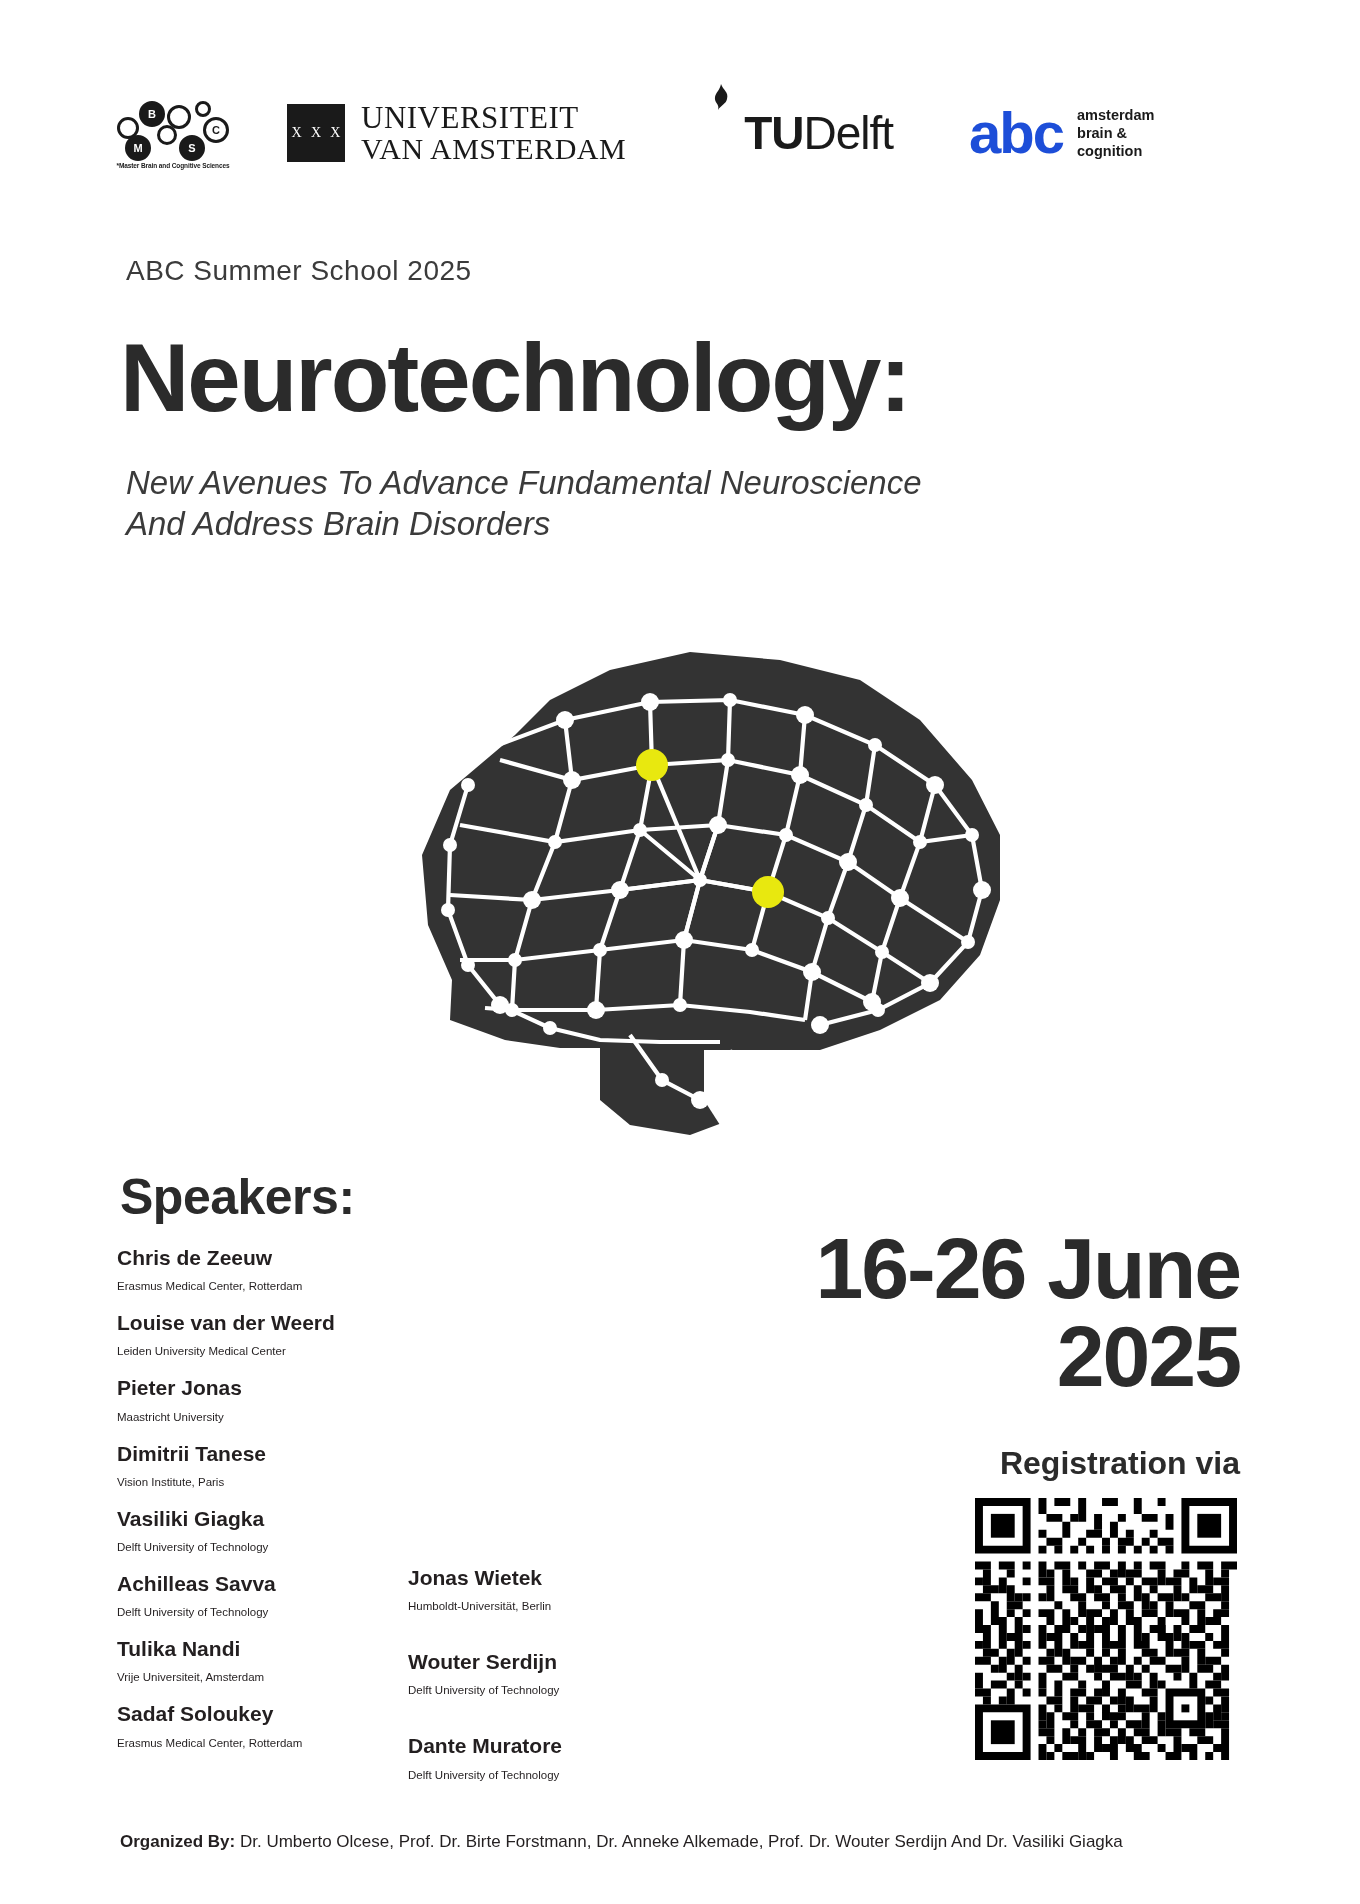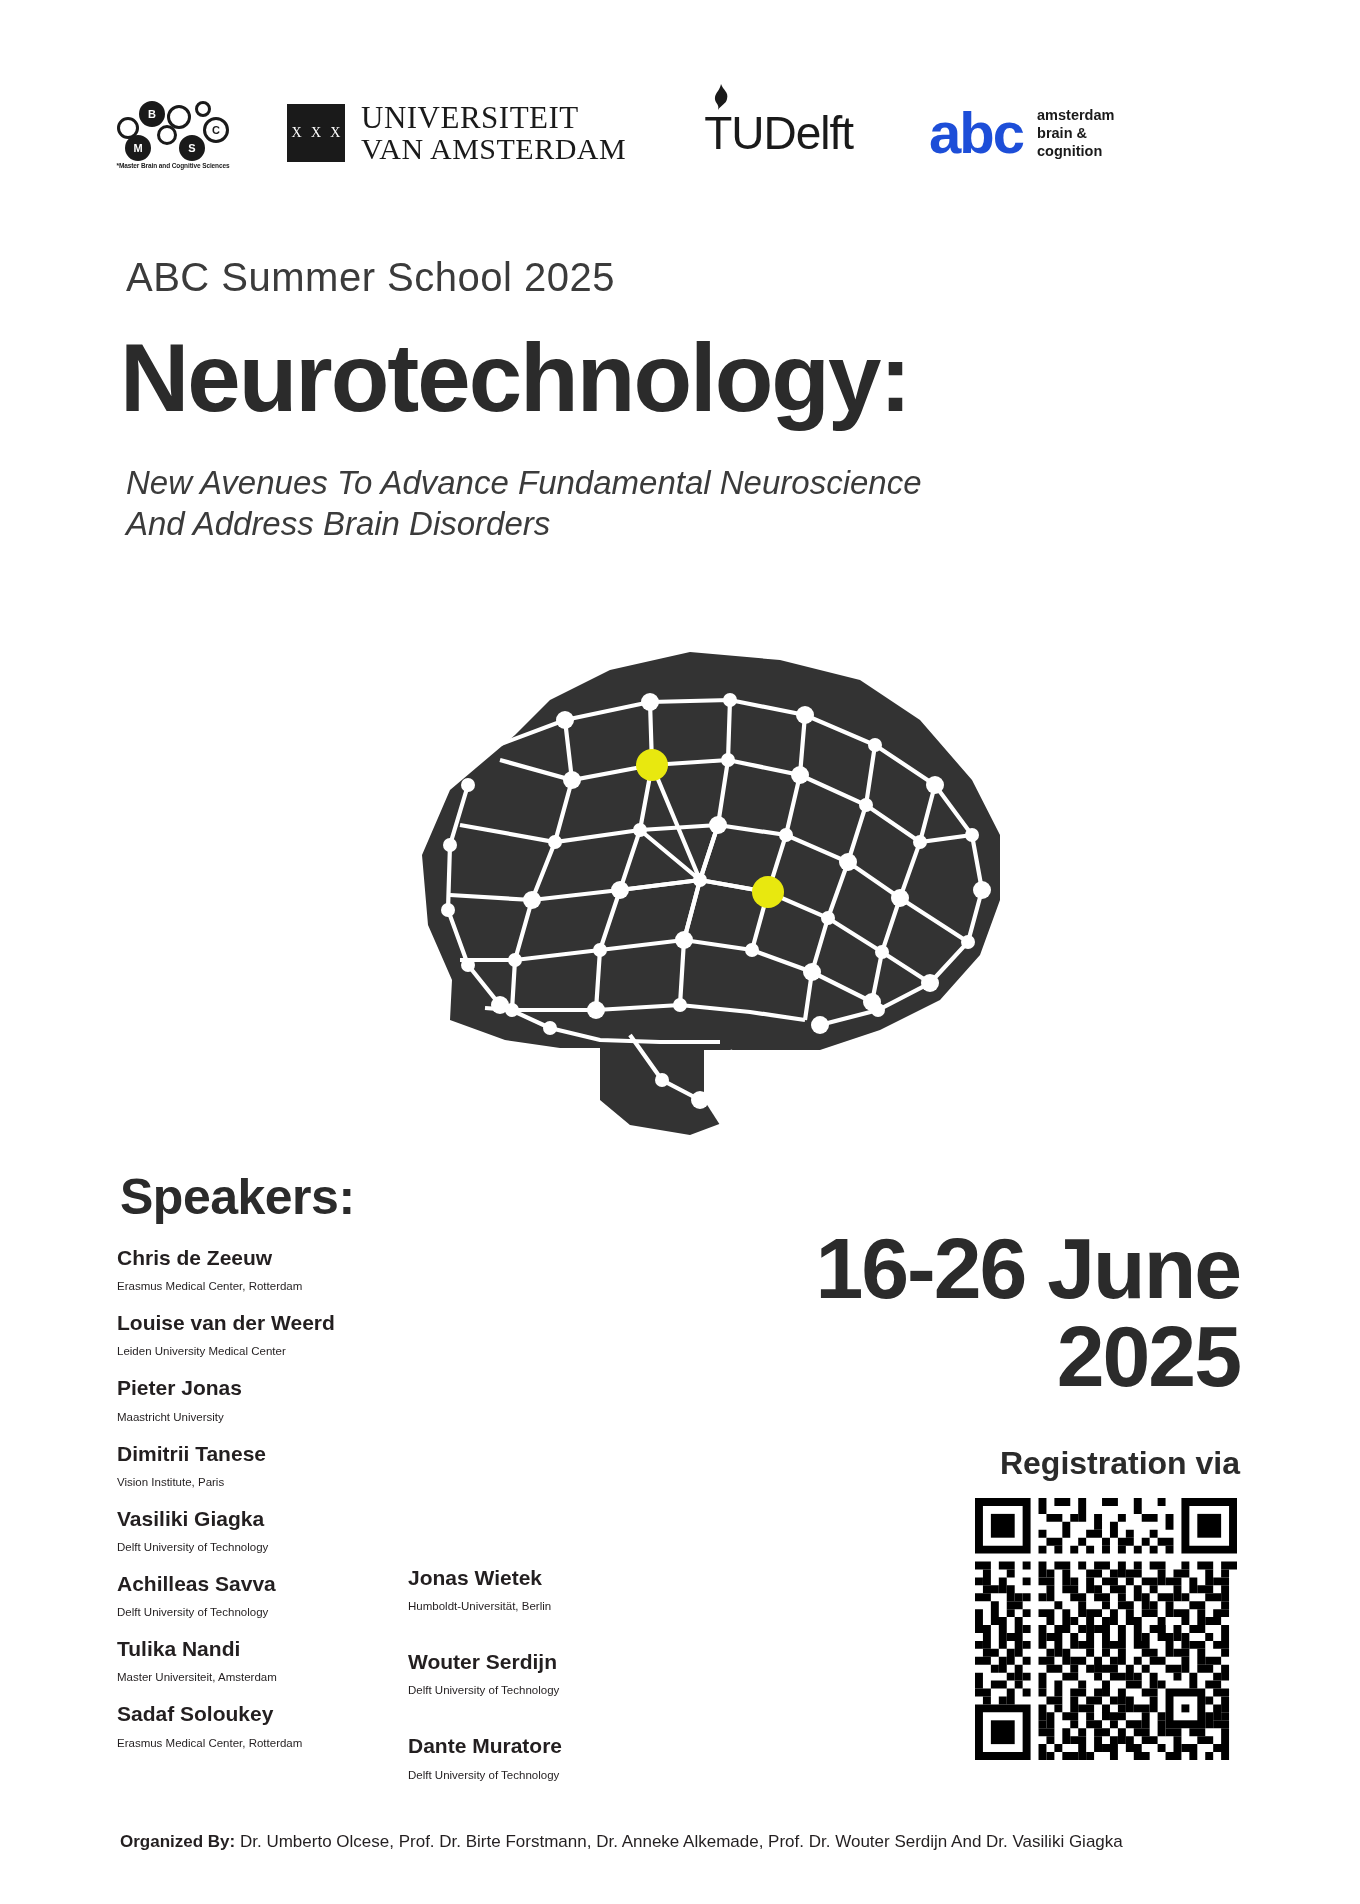--- a/index.html
+++ b/index.html
@@ -71,36 +71,36 @@
   }
   .uva-txt .l2 { font-size: 30px; }
 
   
   .tud { margin-left: 78px; display: flex; align-items: flex-end; position: relative; }
   .tud .flame {
     position: absolute; top: -26px; left: 6px;
     width: 22px; height: 26px;
   }
   .tud-text { font-size: 46px; font-weight: 300; letter-spacing: -1px; color: #1a1a1a; line-height: 1; }
-  .tud-text b { font-weight: 400; }
+  .tud-text b { font-weight: 700; margin-left: 40px; }
 
   
   .abc { margin-left: 76px; display: flex; align-items: center; }
   .abc-word {
     font-size: 58px; font-weight: 700; letter-spacing: -2px; color: #1d4ed8; line-height: 0.85;
   }
   .abc-lines {
     margin-left: 14px;
     font-size: 14.5px; font-weight: 700; line-height: 1.25; color: #1a1a1a;
   }
 
   
   .kicker {
     position: absolute; top: 255px; left: 126px;
-    font-size: 40px; font-weight: 400; color: #3b3b3b; letter-spacing: 0.5px;
+    font-size: 28px; font-weight: 400; color: #3b3b3b; letter-spacing: 0.5px;
   }
   .title-main {
     position: absolute; top: 330px; left: 120px;
     font-size: 96px; font-weight: 700; color: #2b2b2b; letter-spacing: -2px; line-height: 1;
   }
   .subtitle {
     position: absolute; top: 462px; left: 126px;
     font-size: 33px; font-weight: 400; color: #3b3b3b; line-height: 1.25; width: 960px; font-style: italic;
   }
 
@@ -305,21 +305,21 @@
     <div class="speaker">
       <div class="sp-name">Vasiliki Giagka</div>
       <div class="sp-aff">Delft University of Technology</div>
     </div>
     <div class="speaker">
       <div class="sp-name">Achilleas Savva</div>
       <div class="sp-aff">Delft University of Technology</div>
     </div>
     <div class="speaker">
       <div class="sp-name">Tulika Nandi</div>
-      <div class="sp-aff">Master Universiteit, Amsterdam</div>
+      <div class="sp-aff">Vrije Universiteit, Amsterdam</div>
     </div>
     <div class="speaker">
       <div class="sp-name">Sadaf Soloukey</div>
       <div class="sp-aff">Erasmus Medical Center, Rotterdam</div>
     </div>
   </div>
 
   <div class="col col-right">
     <div class="speaker" style="margin-bottom:37px;">
       <div class="sp-name">Jonas Wietek</div>

